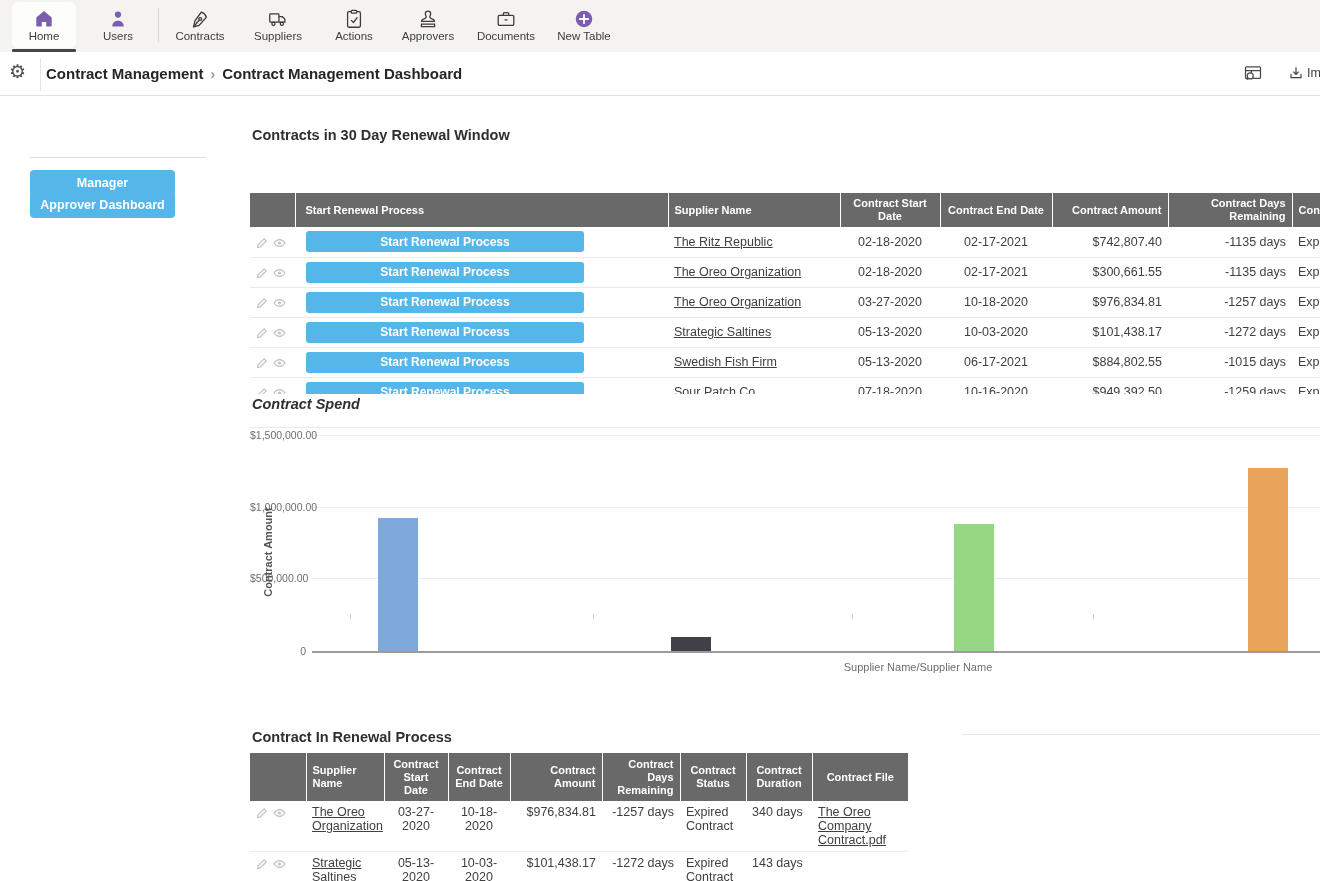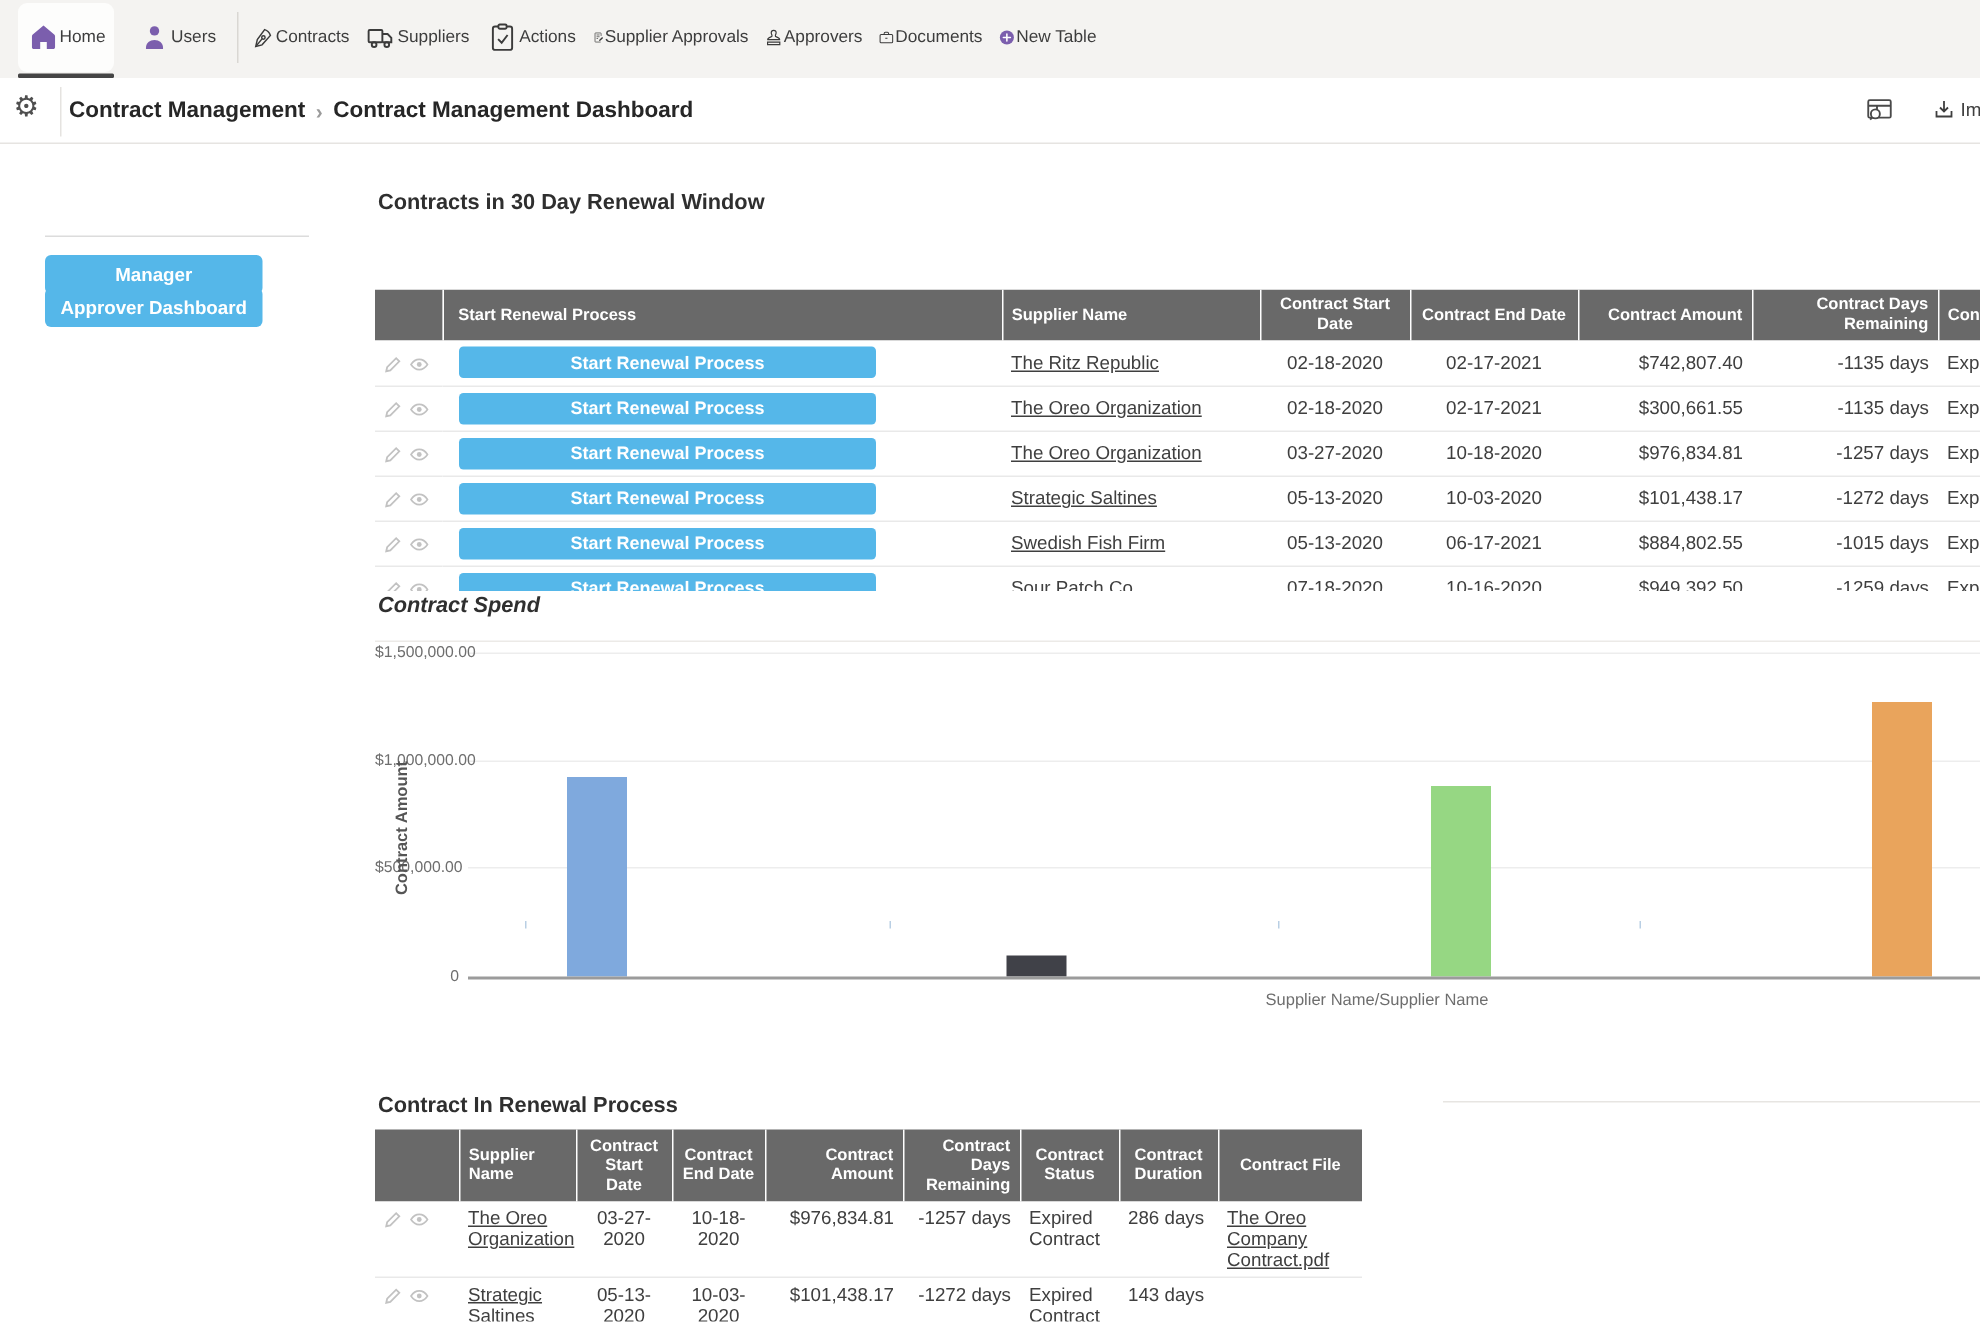--- a/index.html
+++ b/index.html
@@ -3,21 +3,21 @@
 <meta charset="utf-8">
 <style>
   * { margin:0; padding:0; box-sizing:border-box; }
   html,body { width:1320px; height:881px; }
   body { position:relative; overflow:hidden; background:#fff;
          font-family:"Liberation Sans", sans-serif; color:#3f3f3f; }
 
   
   .topnav { position:absolute; top:0; left:0; width:1320px; height:52px;
             background:#f4f3f1; display:flex; align-items:flex-start; padding-left:12px; }
-  .tab { position:relative; height:46px; margin-top:2px; display:flex; flex-direction:row;
+  .tab { position:relative; height:46px; margin-top:2px; display:flex; flex-direction:column;
          align-items:center; justify-content:center; gap:0; cursor:pointer; }
   .tab .lbl { font-size:11.5px; color:#3d3d3d; white-space:nowrap; }
   .tab.active { background:#fdfdfc; border-radius:6px; }
   .tab.active::after { content:""; position:absolute; left:0; right:0; bottom:-4px; height:3px;
                        background:#454545; border-radius:1px; }
   .nav-divider { width:1px; height:34px; background:#d9d7d3; margin:8px 8px 0 8px; }
   .ticon { width:22px; height:22px; display:block; }
 
   
   .crumbbar { position:absolute; top:52px; left:0; width:1320px; height:44px; background:#fff;
@@ -118,28 +118,20 @@
       </svg>
     <span class="lbl">Suppliers</span>
   </div>
   <div class="tab" style="width:62px;margin-left:10px">
     <svg class="ticon" viewBox="0 0 24 24" fill="none" stroke="#3b3b3b" stroke-width="1.4">
         <rect x="5" y="4" width="14" height="17" rx="1.6"></rect>
         <rect x="9" y="2.6" width="6" height="3" rx="1" fill="#f4f3f1"></rect>
         <path d="m8.8 13.2 2.6 2.6 4.3-5.6"></path>
       </svg>
     <span class="lbl">Actions</span>
-  </div>
-  <div class="tab" style="width:104px;margin-left:10px">
-    <svg class="ticon" viewBox="0 0 24 24" fill="none" stroke="#3b3b3b" stroke-width="1.4">
-        <path d="M16 21H6c-.6 0-1-.4-1-1V4c0-.6.4-1 1-1h10c.6 0 1 .4 1 1v5"></path>
-        <path d="M8 7h6M8 10.5h6M8 14h3"></path>
-        <path d="m13.5 16.5 5.5-5.5 2 2-5.5 5.5-2.6.6z" fill="#3b3b3b" stroke="none"></path>
-      </svg>
-    <span class="lbl">Supplier Approvals</span>
   </div>
   <div class="tab" style="width:66px;margin-left:10px">
     <svg class="ticon" viewBox="0 0 24 24" fill="none" stroke="#3b3b3b" stroke-width="1.4">
         <path d="M12 3.5c-1.8 0-2.9 1.3-2.9 2.9 0 1.1.6 2 .9 3 .2.8-.3 1.6-1.2 1.9-2.2.7-3.8 1.7-3.8 3.2h14c0-1.5-1.6-2.5-3.8-3.2-.9-.3-1.4-1.1-1.2-1.9.3-1 .9-1.9.9-3 0-1.6-1.1-2.9-2.9-2.9z"></path>
         <path d="M4.8 17.5h14.4v2.8H4.8z"></path>
       </svg>
     <span class="lbl">Approvers</span>
   </div>
   <div class="tab" style="width:70px;margin-left:10px">
     <svg class="ticon" viewBox="0 0 24 24" fill="none" stroke="#3b3b3b" stroke-width="1.4">
@@ -402,21 +394,21 @@
                 <circle cx="6.5" cy="6" r="1.6" fill="#c2c2c2"></circle>
               </svg>
             </div>
           </td>
           <td class="l"><a class="cell-link">The Oreo Organization</a></td>
           <td class="c">03-27-2020</td>
           <td class="c">10-18-2020</td>
           <td class="r">$976,834.81</td>
           <td class="r">-1257 days</td>
           <td class="l">Expired Contract</td>
-          <td class="l">286 days</td>
+          <td class="l">340 days</td>
           <td class="l"><a class="cell-link">The Oreo Company Contract.pdf</a></td>
         </tr>
         <tr>
           <td>
             <div class="rowicons">
               <svg width="12" height="12" viewBox="0 0 12 12" fill="none" stroke="#c2c2c2" stroke-width="1.2">
                 <path d="M1.5 10.5l.6-2.7 6-6 2.1 2.1-6 6z"></path>
               </svg>
               <svg width="13" height="12" viewBox="0 0 13 12">
                 <path d="M1 6s2.2-3.4 5.5-3.4S12 6 12 6s-2.2 3.4-5.5 3.4S1 6 1 6z" fill="none" stroke="#c2c2c2" stroke-width="1.1"></path>

